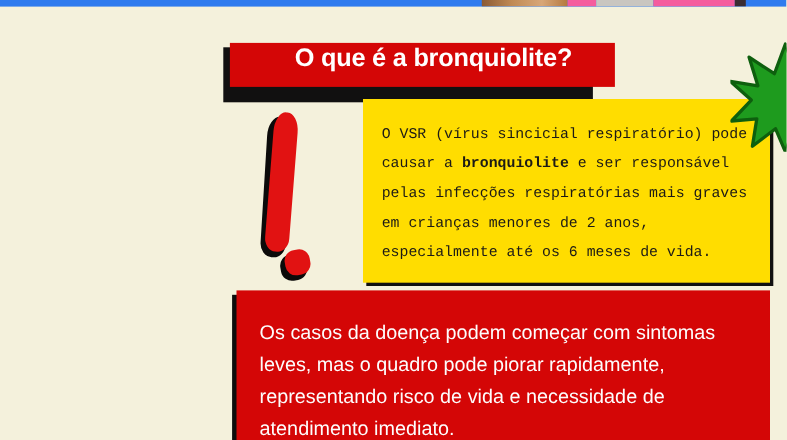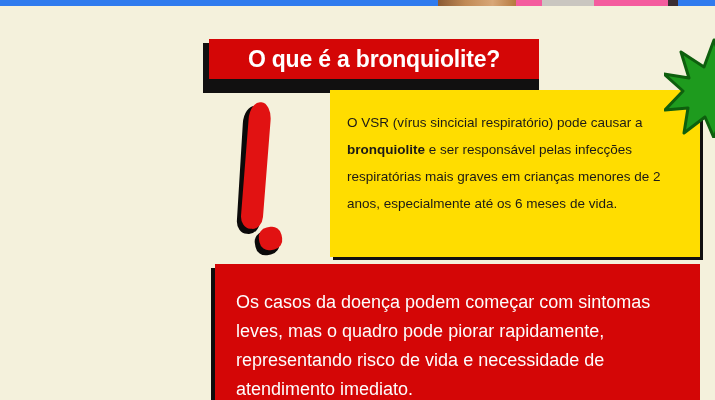--- a/index.html
+++ b/index.html
@@ -55,22 +55,23 @@
     background: #111010;
   }
   .title-box {
     position: absolute;
     left: 209px;
     top: 39px;
     width: 330px;
     height: 40px;
     background: #D40606;
     display: flex;
-    align-items: center;
+    align-items: flex-start;
     justify-content: center;
+    padding-left: 20px;
   }
   .title-text {
     color: #FFFFFF;
     font-size: 23px;
     font-weight: bold;
     letter-spacing: -0.2px;
     white-space: nowrap;
     font-family: "Liberation Sans", sans-serif;
   }
 
@@ -151,21 +152,21 @@
     background: #FFDD00;
   }
   .yellow-text {
     position: absolute;
     left: 17px;
     top: 19px;
     width: 340px;
     color: #1C1A16;
     font-size: 13.5px;
     line-height: 27px;
-    font-family: Liberation Sans, sans-serif;
+    font-family: Liberation Mono, monospace;
   }
   .yellow-text b { font-weight: bold; }
 
   
   .redbox-shadow {
     position: absolute;
     left: 211px;
     top: 268px;
     width: 489px;
     height: 132px;

